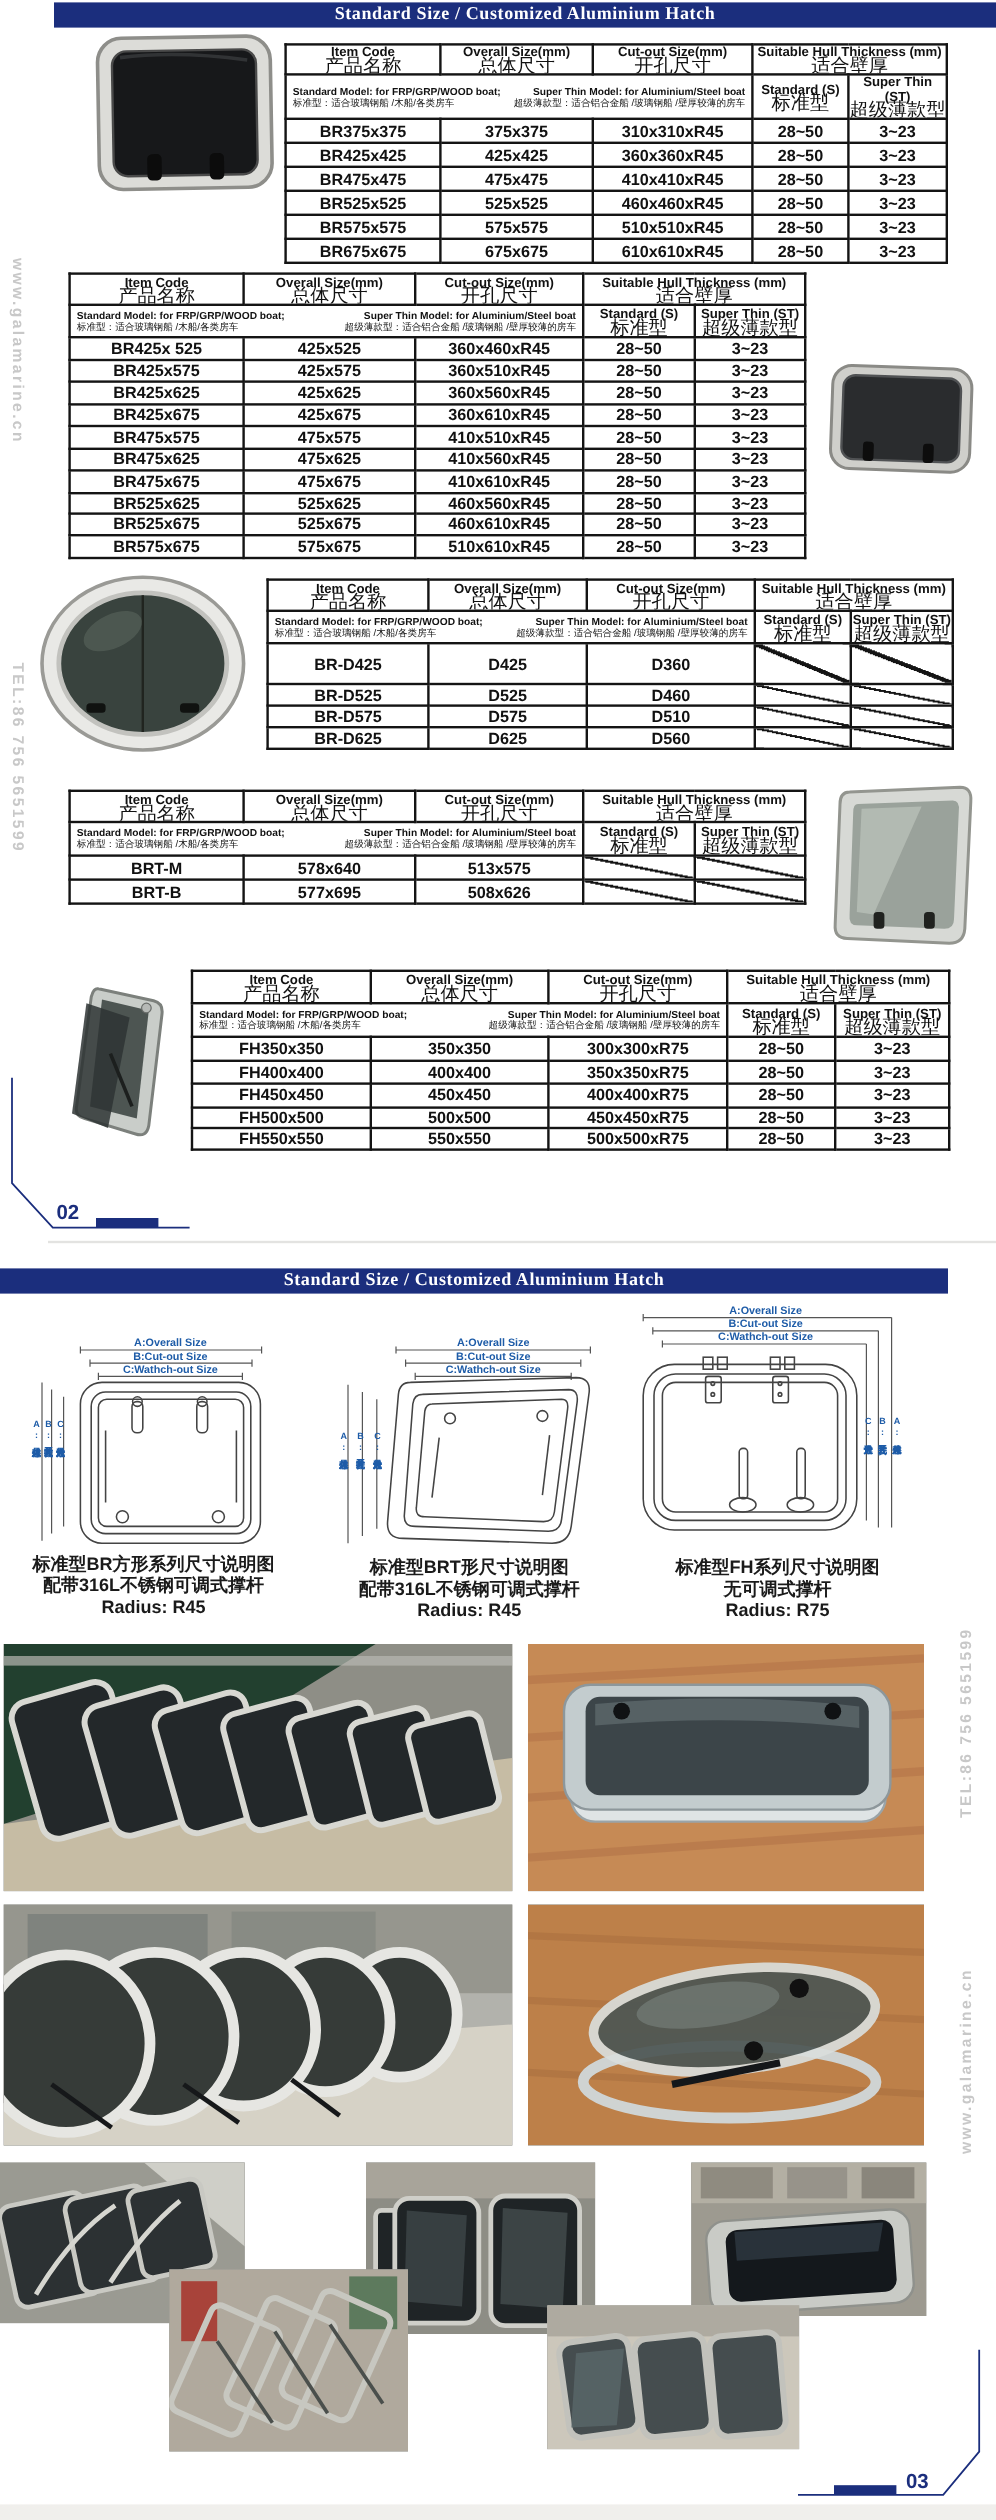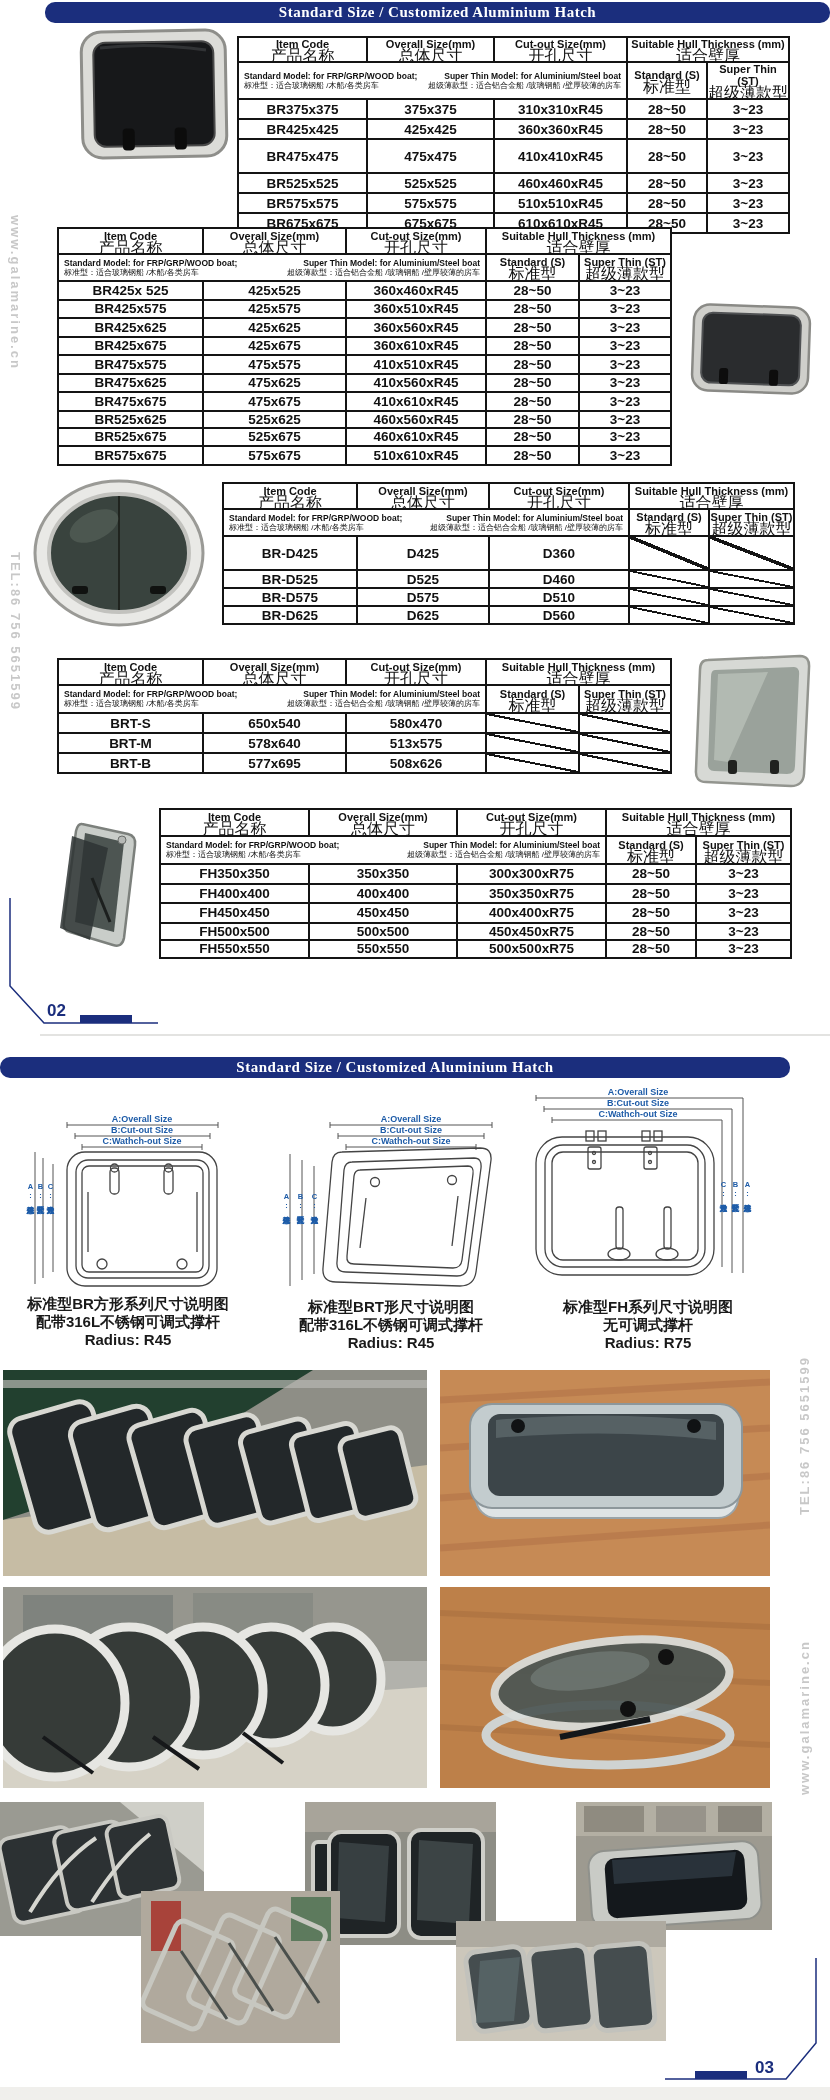--- a/index.html
+++ b/index.html
@@ -1,20 +1,20 @@
 <!DOCTYPE html>
 <html><head>
 <meta charset="utf-8">
 <style>
   html,body{margin:0;padding:0;background:#fff;}
   body{width:830px;height:2100px;position:relative;font-family:"Liberation Sans",sans-serif;overflow:hidden;}
   .abs{position:absolute;}
   
   .banner{background:#1b2e7d;color:#fff;text-align:center;font-family:"Liberation Serif",serif;
-          font-weight:bold;font-size:15px;line-height:21px;height:21px;letter-spacing:.5px;border-radius:10px;}
+          font-weight:bold;font-size:15px;line-height:21px;height:21px;letter-spacing:.5px;}
   
   table.spec{border-collapse:collapse;table-layout:fixed;background:#fff;border:2px solid #141414;}
   table.spec td{border:2px solid #141414;text-align:center;vertical-align:middle;padding:0;overflow:hidden;}
   .he{font-size:11px;font-weight:bold;line-height:12px;color:#111;}
   .hc{font-size:16px;line-height:11px;color:#111;}
   .dr td{font-weight:bold;font-size:13.5px;color:#111;}
   .nrow{display:flex;justify-content:space-between;padding:0 5px;font-size:8.5px;font-weight:bold;line-height:10px;color:#111;white-space:nowrap;}
   .nrow.cn{font-weight:normal;font-size:8px;}
   td.slash{background-image:linear-gradient(to right top,transparent 47%,#141414 47%,#141414 53%,transparent 53%);}
   
@@ -105,21 +105,21 @@
         <td>28~50</td>
         <td>3~23</td>
       </tr>
       <tr class="dr" style="height:20px">
         <td>BR425x425</td>
         <td>425x425</td>
         <td>360x360xR45</td>
         <td>28~50</td>
         <td>3~23</td>
       </tr>
-      <tr class="dr" style="height:34px">
+      <tr class="dr" style="height:20px">
         <td>BR475x475</td>
         <td>475x475</td>
         <td>410x410xR45</td>
         <td>28~50</td>
         <td>3~23</td>
       </tr>
       <tr class="dr" style="height:20px">
         <td>BR525x525</td>
         <td>525x525</td>
         <td>460x460xR45</td>
@@ -400,27 +400,20 @@
           </div>
         </td>
     <td>
           <div class="he">Standard (S)</div>
           <div class="hc">标准型</div>
         </td>
     <td>
           <div class="he">Super Thin (ST)</div>
           <div class="hc">超级薄款型</div>
         </td>
-      </tr>
-      <tr class="dr" style="height:20px">
-        <td>BRT-S</td>
-        <td>650x540</td>
-        <td>580x470</td>
-        <td class="slash"></td>
-        <td class="slash"></td>
       </tr>
       <tr class="dr" style="height:20px">
         <td>BRT-M</td>
         <td>578x640</td>
         <td>513x575</td>
         <td class="slash"></td>
         <td class="slash"></td>
       </tr>
       <tr class="dr" style="height:20px">
         <td>BRT-B</td>

